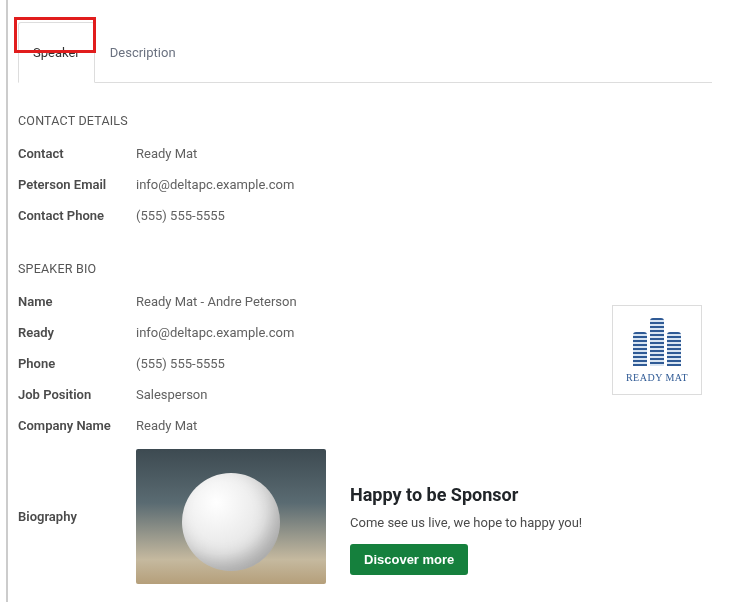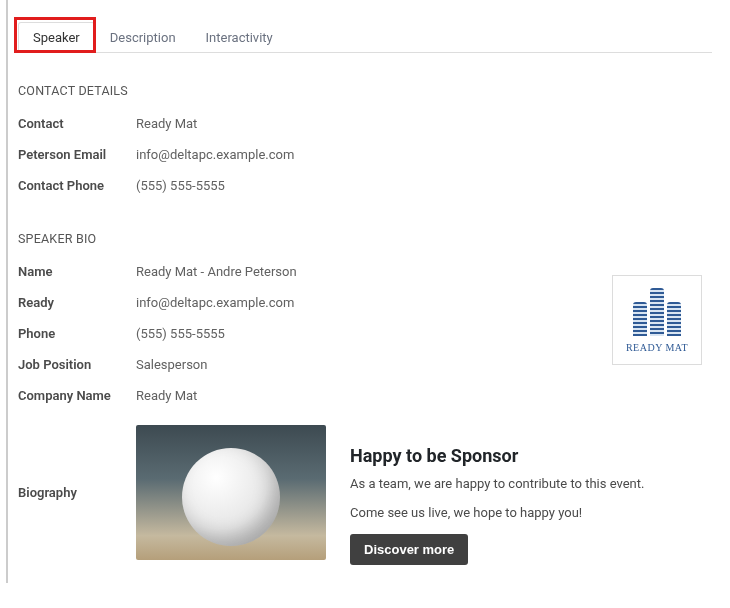--- a/index.html
+++ b/index.html
@@ -20,21 +20,21 @@
     width: 2px;
     background: #ccc;
   }
   .tab-bar {
     border-bottom: 1px solid #ddd;
     padding-top: 4px;
     position: relative;
   }
   .tab-bar-inner { display: flex; }
   .tab {
-    padding: 7px 14px;
+    padding: 22px 14px;
     font-size: 13px;
     color: #6b7280;
     border: 1px solid transparent;
     border-bottom: none;
     margin-bottom: -1px;
     cursor: pointer;
   }
   .tab.active {
     color: #333;
     border: 1px solid #ddd;
@@ -126,41 +126,40 @@
     color: #212529;
     margin: 0 0 10px 0;
   }
   .bio-para {
     font-size: 13px;
     color: #4b4b4b;
     margin: 0 0 14px 0;
   }
   .discover-btn {
     display: inline-block;
-    background: #404040;
+    background: #15803d;
     color: #fff;
     font-size: 13px;
     font-weight: 600;
     padding: 8px 14px;
     border: none;
     border-radius: 3px;
     cursor: pointer;
   }
 </style>
 </head>
 <body>
 
 <div class="page">
   <div class="left-border"></div>
 
   <div class="tab-bar">
     <div class="tab-bar-inner">
       <div class="tab active">Speaker</div>
       <div class="tab">Description</div>
-      <div class="tab">Interactivity</div>
     </div>
     <div class="tab-highlight" style="left:-4px; top:-1px; width:82px; height:36px;"></div>
   </div>
 
   <div>
     <div class="section-title">CONTACT DETAILS</div>
     <div class="field-row">
       <div class="field-label">Contact</div>
       <div class="field-value">Ready Mat</div>
     </div>
@@ -207,19 +206,18 @@
       <div class="field-value">Ready Mat</div>
     </div>
 
     <div class="biography-row" style="padding-top:8px;">
       <div class="field-label">Biography</div>
       <div class="bio-image">
         <div class="sphere"></div>
       </div>
       <div class="bio-text">
         <h3 class="bio-heading">Happy to be Sponsor</h3>
-        <p class="bio-para">As a team, we are happy to contribute to this event.</p>
         <p class="bio-para">Come see us live, we hope to happy you!</p>
         <button class="discover-btn">Discover more</button>
       </div>
     </div>
   </div>
 </div>
 
 </body></html>

